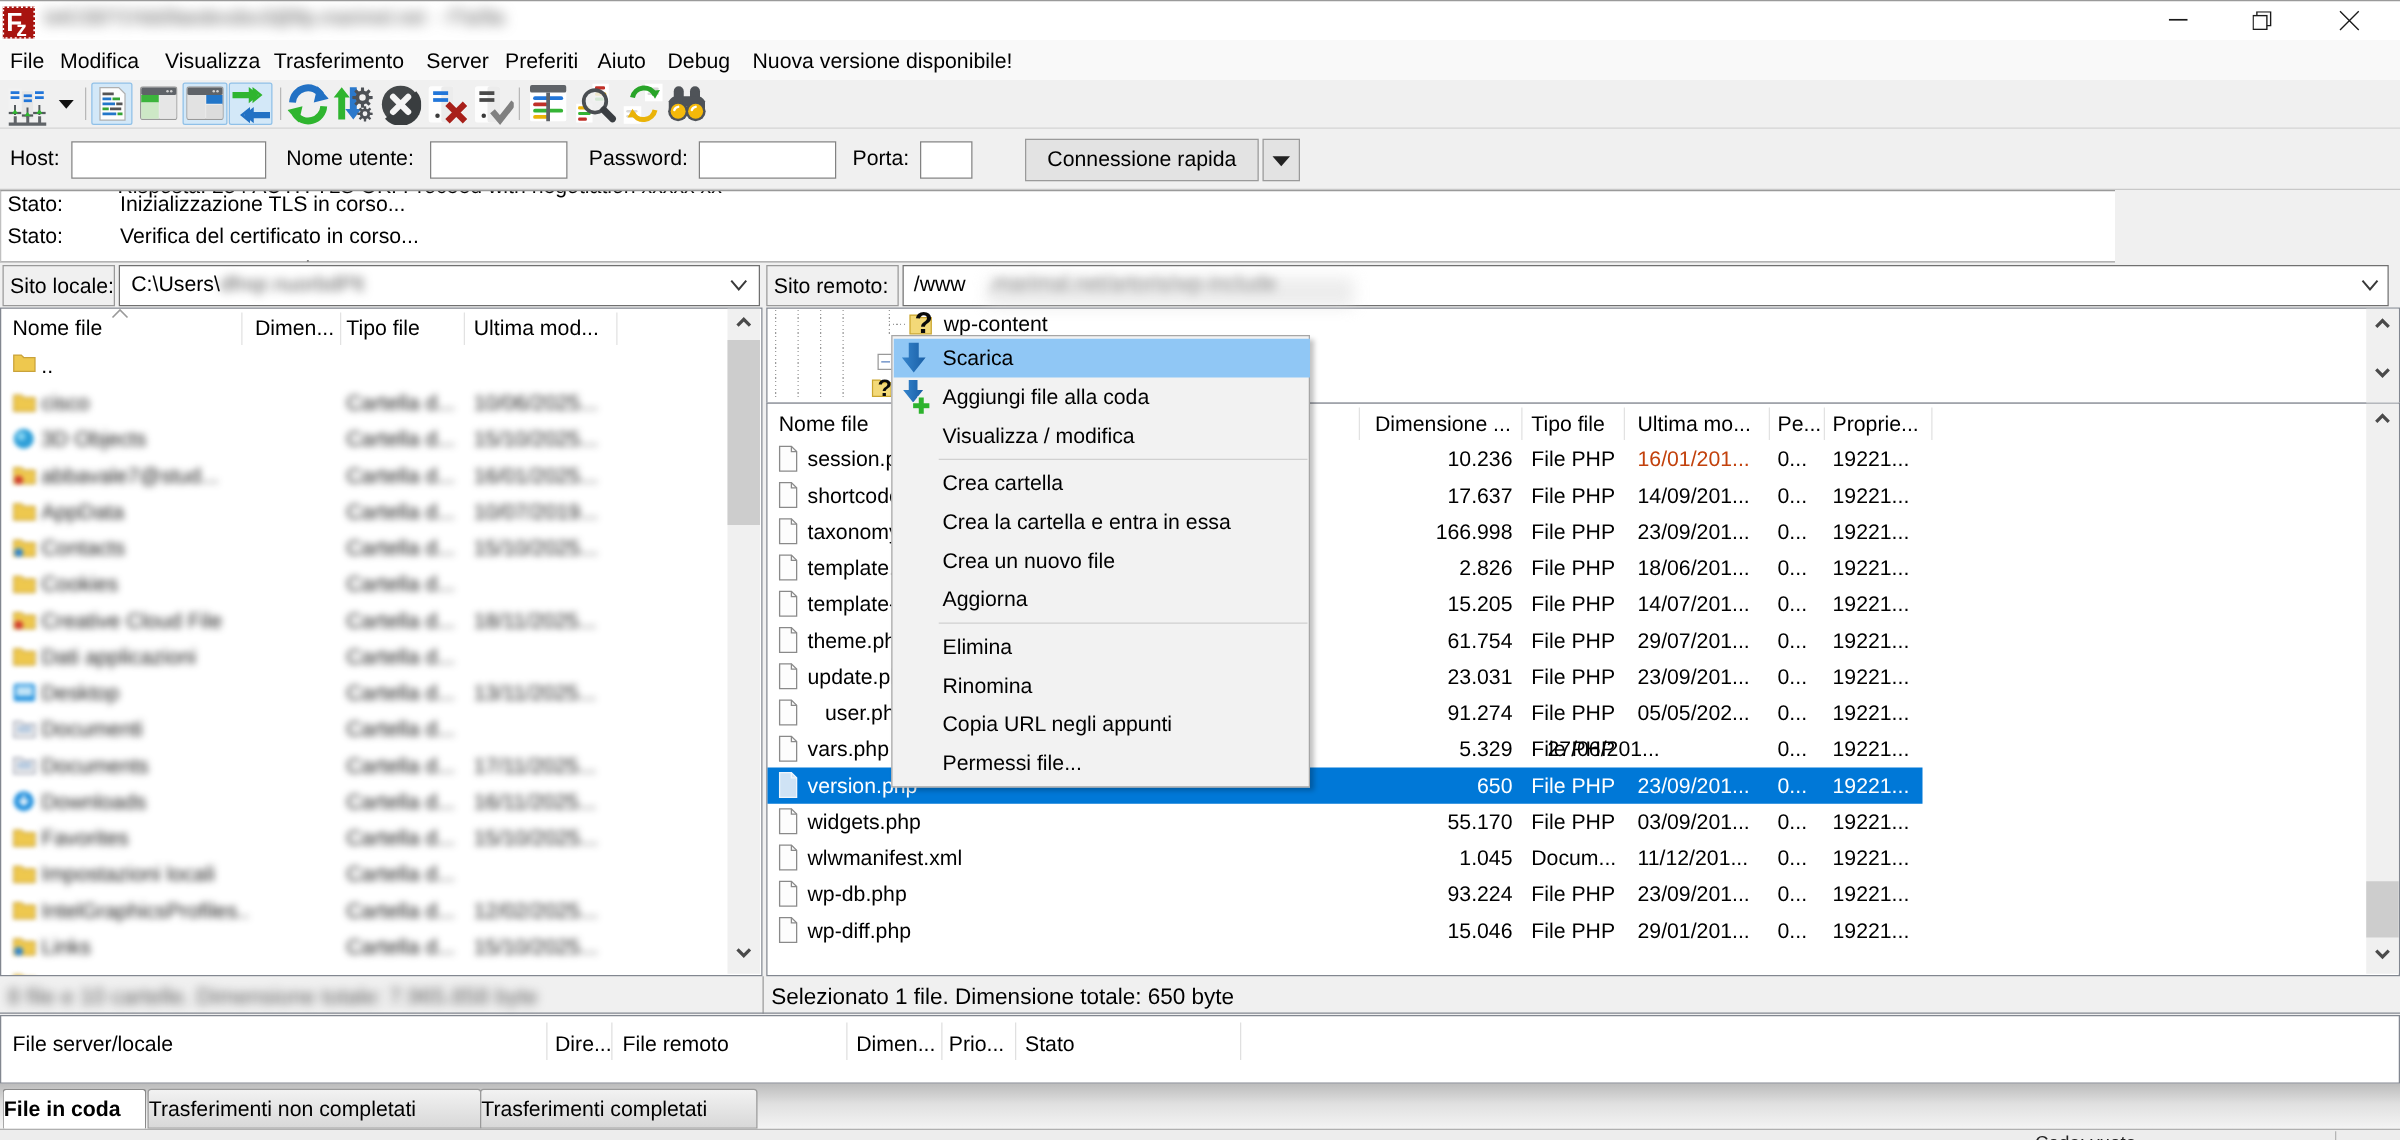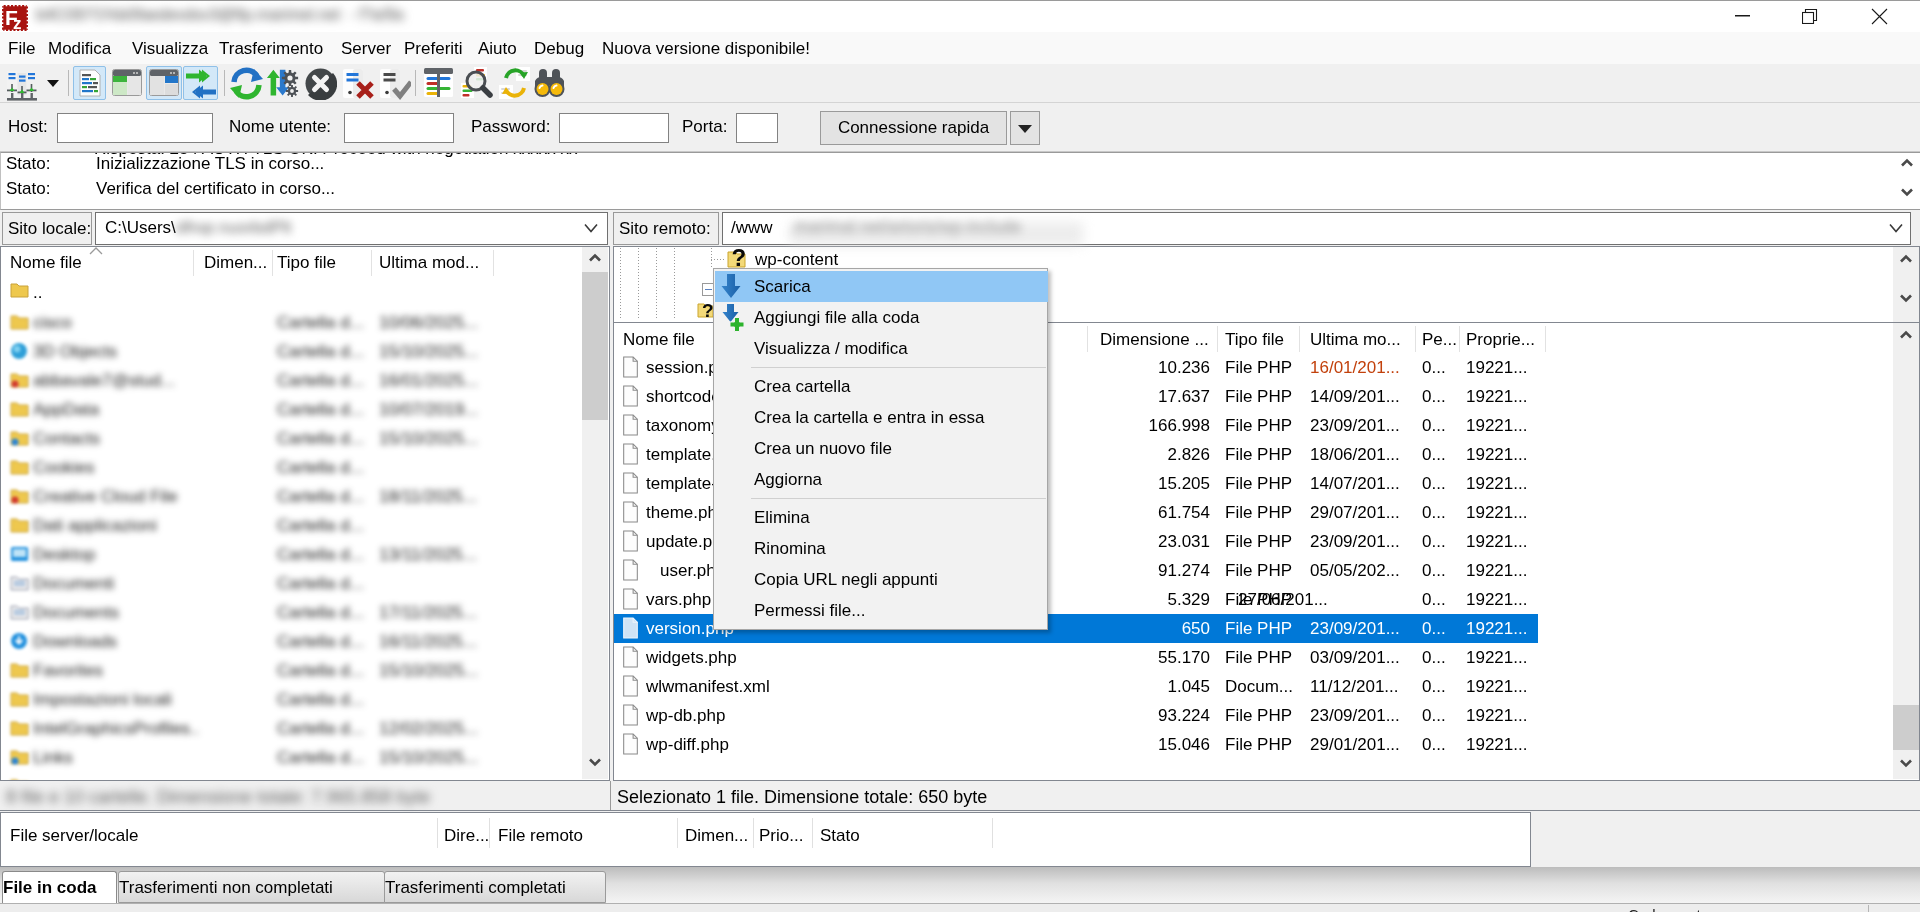--- a/index.html
+++ b/index.html
@@ -22,21 +22,21 @@
 .tsep { position:absolute; top:6px; width:1px; height:26px; background:#b8b8b8; }
 
 
 #qcbar { left:0; top:104px; width:1920px; height:48px; background:#f0f0f0; border-bottom:1px solid #c8c8c8; }
 .qlabel { position:absolute; top:13px; font-size:17px; }
 .qinput { position:absolute; top:9px; height:30px; background:#fff; border:1px solid #828282; }
 #qbtn { position:absolute; left:820px; top:7px; width:187px; height:34px; background:#e3e3e3; border:1px solid #9a9a9a; font-size:17px; text-align:center; line-height:32px; }
 #qdrop { position:absolute; left:1010px; top:7px; width:30px; height:34px; background:#e3e3e3; border:1px solid #9a9a9a; }
 
 
-#msglog { left:0; top:152px; width:1920px; height:58px; background:#fff; border:1px solid #9a9a9a; border-left-color:#c0c0c0; border-right:none; overflow:hidden; }
+#msglog { left:0; top:152px; width:1692px; height:58px; background:#fff; border:1px solid #9a9a9a; border-left-color:#c0c0c0; border-right:none; overflow:hidden; }
 .stato { position:absolute; font-size:17px; }
 
 
 #mainarea { left:0; top:211px; width:1920px; height:601px; background:#f0f0f0; }
 .panehdr { position:absolute; top:0; height:35px; background:#f0f0f0; }
 .lblbox { position:absolute; top:1px; height:33px; background:#f0f0f0; border:1px solid #999; font-size:17px; padding:6px 0 0 5px; white-space:nowrap; overflow:hidden; }
 .combo { position:absolute; top:1px; height:33px; background:#fff; border:1px solid #707070; font-size:16.5px; }
 
 
 .whitebox { position:absolute; background:#fff; border:1px solid #828790; }
@@ -46,21 +46,21 @@
 .sb { position:absolute; background:#f0f0f0; }
 .sbthumb { position:absolute; background:#cdcdcd; }
 
 
 #ctxmenu { left:713px; top:268px; width:335px; height:362px; background:#f2f2f2; border:1px solid #a6a6a6; box-shadow:3px 3px 4px rgba(0,0,0,0.25); z-index:50; }
 .mrow { position:absolute; left:1px; width:333px; height:31px; font-size:17px; }
 .mrow .txt { position:absolute; left:39px; top:6px; }
 .msep { position:absolute; left:37px; width:295px; height:1px; background:#d0d0d0; }
 
 
-#queuepane { left:0; top:812px; width:1531px; height:55px; background:#fff; border:1px solid #828790; }
+#queuepane { left:0; top:812px; width:1920px; height:55px; background:#fff; border:1px solid #828790; }
 #tabsrow { left:0; top:867px; width:1920px; height:36px; background:linear-gradient(180deg,#bcbcbc 0%,#e0e0e0 45%,#f4f4f4 100%); }
 .tab { position:absolute; top:4px; height:32px; font-size:17px; padding:6px 0 0 0; text-align:left; border-radius:3px 3px 0 0; }
 #strip { left:0; top:903px; width:1920px; height:9px; background:#ededed; border-top:1px solid #b0b0b0; }
 </style>
 </head>
 <body>
 <div class="abs" id="titlebar"></div>
 <div class="abs" id="titletext">b4Cl30?1%b0faedevdsv3@ftp.marimel.net&nbsp;&nbsp;-&nbsp;f?a/9a</div>
 <svg class="abs" style="left:2px; top:5px" width="26" height="26" viewBox="0 0 26 26">
   <rect x="0" y="0" width="26" height="26" fill="#a81410"></rect>

